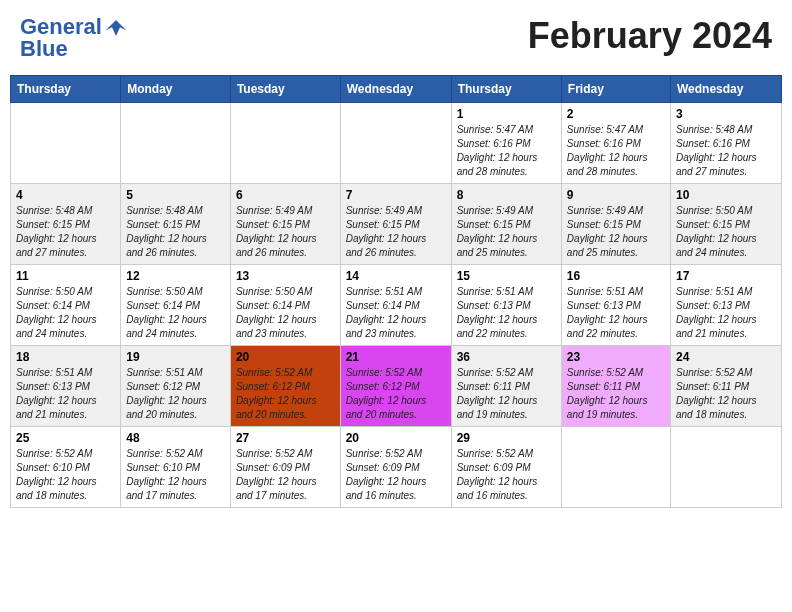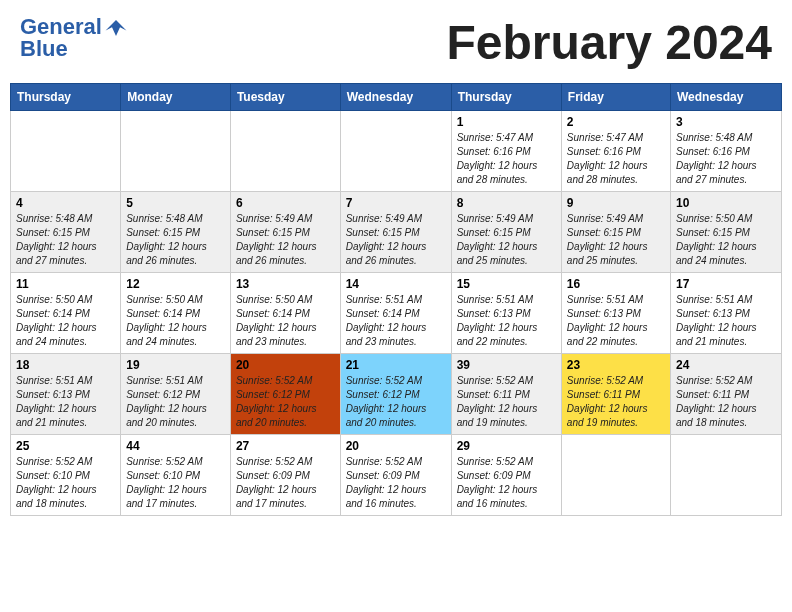--- a/index.html
+++ b/index.html
@@ -23,21 +23,21 @@
     }
     .logo-icon {
       width: 28px;
       height: 28px;
       margin-left: 2px;
     }
     .title-area {
       text-align: right;
     }
     .month-title {
-      font-size: 48px;
+      font-size: 36px;
       font-weight: bold;
       color: #222;
     }
     .location {
       font-size: 16px;
       color: #444;
     }
     .calendar {
       width: 100%;
       border-collapse: collapse;
@@ -255,35 +255,35 @@
 Daylight: 12 hours
 and 20 minutes.</div>
         </td>
         <td style="background: #c2410c;">
           <div class="day-number">20</div>
           <div class="day-info" style="white-space: pre-line;">Sunrise: 5:52 AM
 Sunset: 6:12 PM
 Daylight: 12 hours
 and 20 minutes.</div>
         </td>
-        <td style="background: #7dd3fc;">
+        <td style="background: #d946ef;">
           <div class="day-number">21</div>
           <div class="day-info" style="white-space: pre-line;">Sunrise: 5:52 AM
 Sunset: 6:12 PM
 Daylight: 12 hours
 and 20 minutes.</div>
         </td>
         <td style="background: rgb(239, 239, 239);">
-          <div class="day-number">39</div>
+          <div class="day-number">36</div>
           <div class="day-info" style="white-space: pre-line;">Sunrise: 5:52 AM
 Sunset: 6:11 PM
 Daylight: 12 hours
 and 19 minutes.</div>
         </td>
-        <td style="background: #fde047;">
+        <td style="background: #f0abfc;">
           <div class="day-number">23</div>
           <div class="day-info" style="white-space: pre-line;">Sunrise: 5:52 AM
 Sunset: 6:11 PM
 Daylight: 12 hours
 and 19 minutes.</div>
         </td>
         <td style="background: rgb(239, 239, 239);">
           <div class="day-number">24</div>
           <div class="day-info" style="white-space: pre-line;">Sunrise: 5:52 AM
 Sunset: 6:11 PM
@@ -293,21 +293,21 @@
       </tr>
       <tr>
         <td>
           <div class="day-number">25</div>
           <div class="day-info" style="white-space: pre-line;">Sunrise: 5:52 AM
 Sunset: 6:10 PM
 Daylight: 12 hours
 and 18 minutes.</div>
         </td>
         <td>
-          <div class="day-number">44</div>
+          <div class="day-number">48</div>
           <div class="day-info" style="white-space: pre-line;">Sunrise: 5:52 AM
 Sunset: 6:10 PM
 Daylight: 12 hours
 and 17 minutes.</div>
         </td>
         <td>
           <div class="day-number">27</div>
           <div class="day-info" style="white-space: pre-line;">Sunrise: 5:52 AM
 Sunset: 6:09 PM
 Daylight: 12 hours

